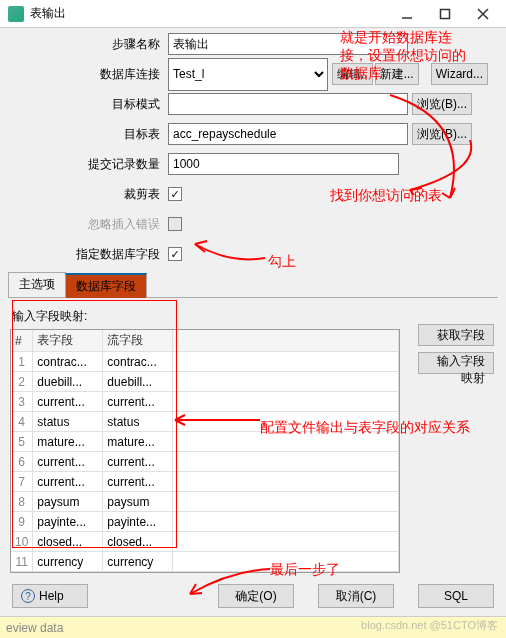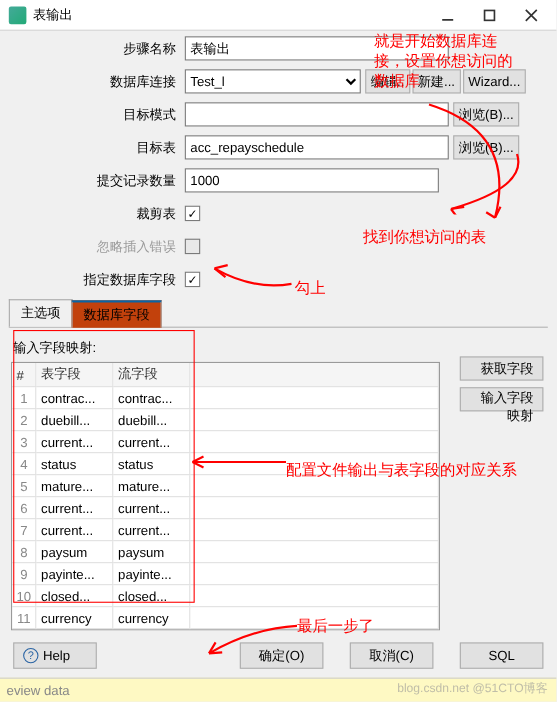--- a/index.html
+++ b/index.html
@@ -7,21 +7,21 @@
     .titlebar { height: 28px; background: #fff; border-bottom: 1px solid #ccc; display: flex; align-items: center; padding: 0 4px 0 8px; }
     .titlebar-icon { width: 16px; height: 16px; background: linear-gradient(135deg,#4a9,#2a7); border-radius: 2px; margin-right: 6px; }
     .titlebar-title { flex: 1; }
     .winbtns { display: flex; }
     .winbtn { width: 38px; height: 24px; display: flex; align-items: center; justify-content: center; color: #333; }
     .winbtn svg { width: 12px; height: 12px; stroke: #333; stroke-width: 1.5; fill: none; }
     .content { padding: 4px 8px 0 8px; height: 552px; background: #f0f0f0; position: relative; }
     .form-row { display: flex; align-items: center; margin-bottom: 6px; height: 24px; }
     .form-label { width: 160px; text-align: right; padding-right: 8px; color: #000; }
     .form-input { height: 22px; border: 1px solid #7a7a7a; background: #fff; padding: 0 4px; }
-    .form-select { height: 22px; border: 1px solid #7a7a7a; background: #fff; }
+    .form-select { height: 33px; border: 1px solid #7a7a7a; background: #fff; }
     .btn { height: 22px; border: 1px solid #adadad; background: #e1e1e1; padding: 0 8px; cursor: default; }
     .btn.thin { padding: 0 4px; }
     .check { width: 14px; height: 14px; border: 1px solid #7a7a7a; background: #fff; display: inline-flex; align-items: center; justify-content: center; }
     .check.checked::after { content: "✓"; font-size: 11px; color: #000; }
     .disabled-label { color: #9a9a9a; }
     .tabs { margin-top: 6px; display: flex; border-bottom: 1px solid #aaa; }
     .tab { padding: 3px 10px; border: 1px solid #aaa; border-bottom: none; background: #f0f0f0; margin-right: -1px; }
     .tab.active { background: #c2410c; border-top: 2px solid #0a64a4; position: relative; top: 1px; }
     .tabpanel { background: #f0f0f0; padding: 6px 2px 2px 2px; }
     .table-label { margin: 4px 0 4px 2px; display: block; }
@@ -74,21 +74,21 @@
   <div class="form-row">
     <div class="form-label">步骤名称</div>
     <input class="form-input" style="width: 240px;" value="表输出">
   </div>
 
   <div class="form-row">
     <div class="form-label">数据库连接</div>
     <select class="form-select" style="width:160px"><option>Test_l</option></select>
     <button class="btn thin" style="margin-left:4px">编辑..</button>
     <button class="btn thin" style="margin-left:2px">新建...</button>
-    <button class="btn thin" style="margin-left:2px">Wizard...</button>
+    <button class="btn thin" style="margin-left:12px">Wizard...</button>
   </div>
 
   <div class="form-row">
     <div class="form-label">目标模式</div>
     <input class="form-input" style="width: 240px;" value="">
     <button class="btn thin" style="margin-left:4px">浏览(B)...</button>
   </div>
 
   <div class="form-row">
     <div class="form-label">目标表</div>
@@ -221,21 +221,21 @@
   <button class="btn">确定(O)</button>
   <button class="btn">取消(C)</button>
   <button class="btn">SQL</button>
 </div>
 
 <div class="footer-strip">eview data</div>
 
 <div class="anno" style="top:28px;left:340px;white-space:pre">就是开始数据库连
 接，设置你想访问的
 数据库</div>
-<div class="anno" style="top:206px;left:330px">找到你想访问的表</div>
+<div class="anno" style="top:186px;left:330px">找到你想访问的表</div>
 <div class="anno" style="top:252px;left:268px">勾上</div>
 <div class="anno" style="top:418px;left:260px">配置文件输出与表字段的对应关系</div>
 <div class="anno" style="top:560px;left:270px">最后一步了</div>
 
 <div class="redbox" style="top:300px;left:12px;width:165px;height:248px"></div>
 
 <svg class="arrow" style="top:90px;left:380px;width:100px;height:115px">
     <path d="M10 5 Q90 30 70 108" stroke="#f00" stroke-width="2" fill="none"></path>
     <path d="M70 108 l5 -10 M70 108 l-8 -5" stroke="#f00" stroke-width="2" fill="none"></path>
   </svg>

